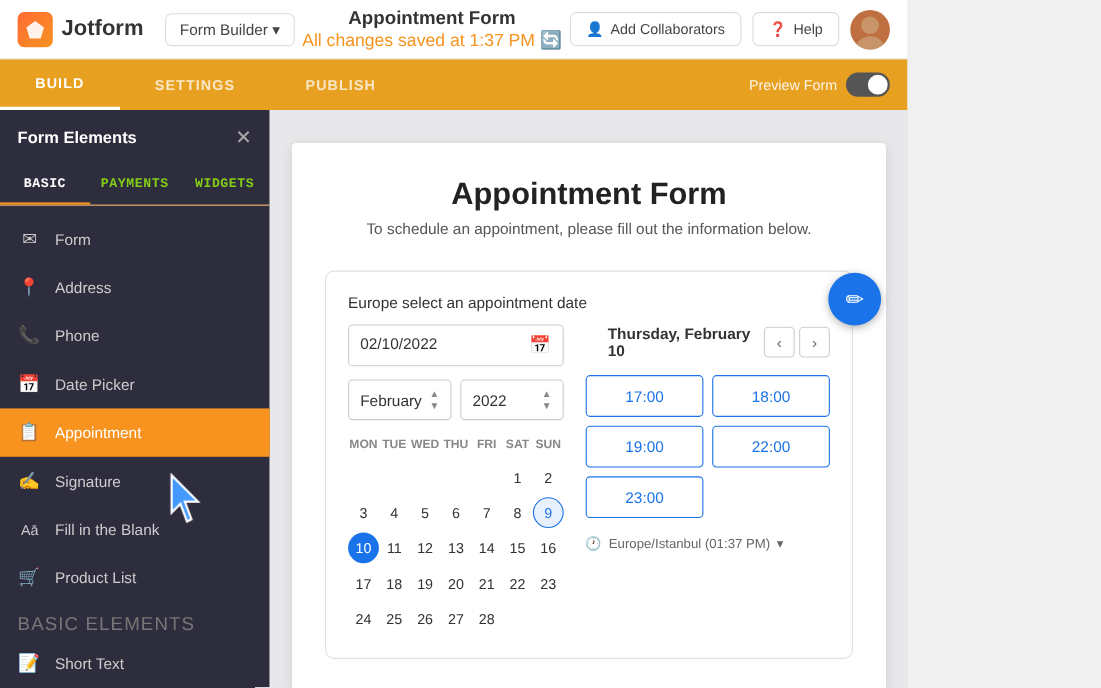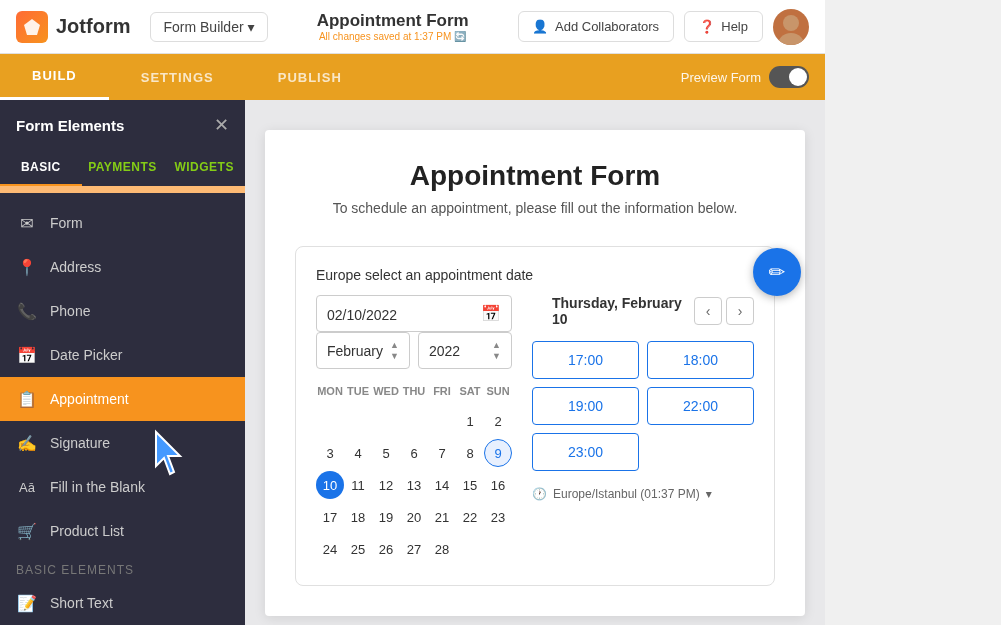--- a/index.html
+++ b/index.html
@@ -14,21 +14,21 @@
     .logo-area { display: flex; align-items: center; gap: 8px; margin-right: 20px; }
     .logo-icon { width: 32px; height: 32px; background: linear-gradient(135deg, #ff6b35, #f7931e); border-radius: 6px; display: flex; align-items: center; justify-content: center; color: white; font-weight: bold; font-size: 14px; }
     .logo-text { font-size: 20px; font-weight: 700; color: #333; }
     .form-builder-btn {
       display: flex; align-items: center; gap: 4px; padding: 6px 12px;
       border: 1px solid #ddd; border-radius: 6px; cursor: pointer;
       font-size: 14px; color: #444; background: #fff; margin-right: auto;
     }
     .form-title-area { text-align: center; flex: 1; }
     .form-title-main { font-size: 17px; font-weight: 700; color: #333; }
-    .form-save-status { font-size: 10px; color: #f7931e; }
+    .form-save-status { font-size: 16px; color: #f7931e; }
     .header-actions { display: flex; align-items: center; gap: 10px; margin-left: auto; }
     .btn-collab { display: flex; align-items: center; gap: 6px; padding: 7px 14px; border: 1px solid #ddd; border-radius: 6px; font-size: 13px; cursor: pointer; background: #fff; color: #444; }
     .btn-help { display: flex; align-items: center; gap: 6px; padding: 7px 14px; border: 1px solid #ddd; border-radius: 6px; font-size: 13px; cursor: pointer; background: #fff; color: #444; }
     .avatar { width: 36px; height: 36px; border-radius: 50%; background: #c07040; display: flex; align-items: center; justify-content: center; color: white; font-size: 14px; font-weight: bold; overflow: hidden; }
 
     
     .nav-tabs {
       background: #e8a020; display: flex; align-items: center;
       height: 46px; flex-shrink: 0;
     }
@@ -43,49 +43,49 @@
     .toggle-knob { position: absolute; width: 18px; height: 18px; background: white; border-radius: 50%; top: 2px; right: 2px; }
 
     
     .main-content { display: flex; flex: 1; overflow: hidden; }
 
     
     .sidebar { width: 245px; background: #2d2d3e; flex-shrink: 0; display: flex; flex-direction: column; overflow: hidden; }
     .sidebar-header { display: flex; align-items: center; justify-content: space-between; padding: 14px 16px; }
     .sidebar-title { color: #fff; font-size: 15px; font-weight: 600; }
     .close-icon { color: #aaa; cursor: pointer; font-size: 18px; }
-    .sidebar-tabs { display: flex; border-bottom: 7px solid #fdba74; }
+    .sidebar-tabs { display: flex; border-bottom: 1px solid #fdba74; font-family: Liberation Mono, monospace; }
     .sidebar-tab { flex: 1; text-align: center; padding: 10px 0; font-size: 12px; font-weight: 600; letter-spacing: 0.5px; color: #84cc16; cursor: pointer; text-transform: uppercase; }
     .sidebar-tab.active { color: #fff; border-bottom: 2px solid #f7931e; }
     .sidebar-items { flex: 1; overflow-y: auto; padding: 8px 0; }
     .sidebar-item {
       display: flex; align-items: center; gap: 12px;
       padding: 11px 16px; cursor: pointer; color: #ccc; font-size: 14px;
     }
     .sidebar-item.active { background: #f7931e; color: #fff; border-radius: 0; position: relative; }
     .sidebar-item .item-icon { width: 22px; height: 22px; display: flex; align-items: center; justify-content: center; font-size: 16px; flex-shrink: 0; }
-    .sidebar-section-label { color: #777; font-size: 12px; letter-spacing: 1px; text-transform: uppercase; padding: 10px 16px 4px; }
+    .sidebar-section-label { color: #777; font-size: 17px; letter-spacing: 1px; text-transform: uppercase; padding: 10px 16px 4px; }
 
     
     .sidebar-item.active::after {
       content: ''; position: absolute; right: -18px; top: 50%; transform: translateY(-50%);
       border-left: 18px solid #f7931e; border-top: 18px solid transparent; border-bottom: 18px solid transparent;
       z-index: 10;
     }
 
     
     .form-canvas { flex: 1; background: #e8e8ea; overflow-y: auto; display: flex; flex-direction: column; align-items: center; padding: 30px 20px; }
     .form-wrapper { background: #fff; width: 100%; max-width: 580px; border-radius: 4px; box-shadow: 0 2px 12px rgba(0,0,0,0.1); padding: 30px; }
     .form-main-title { font-size: 28px; font-weight: 800; text-align: center; color: #222; margin-bottom: 8px; }
     .form-subtitle { text-align: center; color: #555; font-size: 14px; margin-bottom: 30px; }
 
     
     .appointment-card { border: 1px solid #e0e0e0; border-radius: 8px; padding: 20px; }
     .appt-label { font-size: 14px; color: #333; margin-bottom: 12px; }
-    .appt-date-input { display: flex; align-items: flex-end; border: 1px solid #ccc; border-radius: 4px; padding: 8px 10px; margin-bottom: 0; }
+    .appt-date-input { display: flex; align-items: flex-start; border: 1px solid #ccc; border-radius: 4px; padding: 8px 10px; margin-bottom: 12px; }
     .appt-date-value { flex: 1; font-size: 14px; color: #333; }
     .cal-icon { color: #888; font-size: 16px; }
     .appt-selectors { display: flex; gap: 8px; margin-bottom: 12px; }
     .appt-select { flex: 1; display: flex; align-items: center; border: 1px solid #ccc; border-radius: 4px; padding: 7px 10px; font-size: 14px; color: #333; position: relative; }
     .appt-select .sel-label { flex: 1; }
     .sel-arrows { display: flex; flex-direction: column; gap: 1px; color: #888; font-size: 9px; }
 
     
     .cal-grid { }
     .cal-header { display: grid; grid-template-columns: repeat(7, 1fr); margin-bottom: 4px; }

